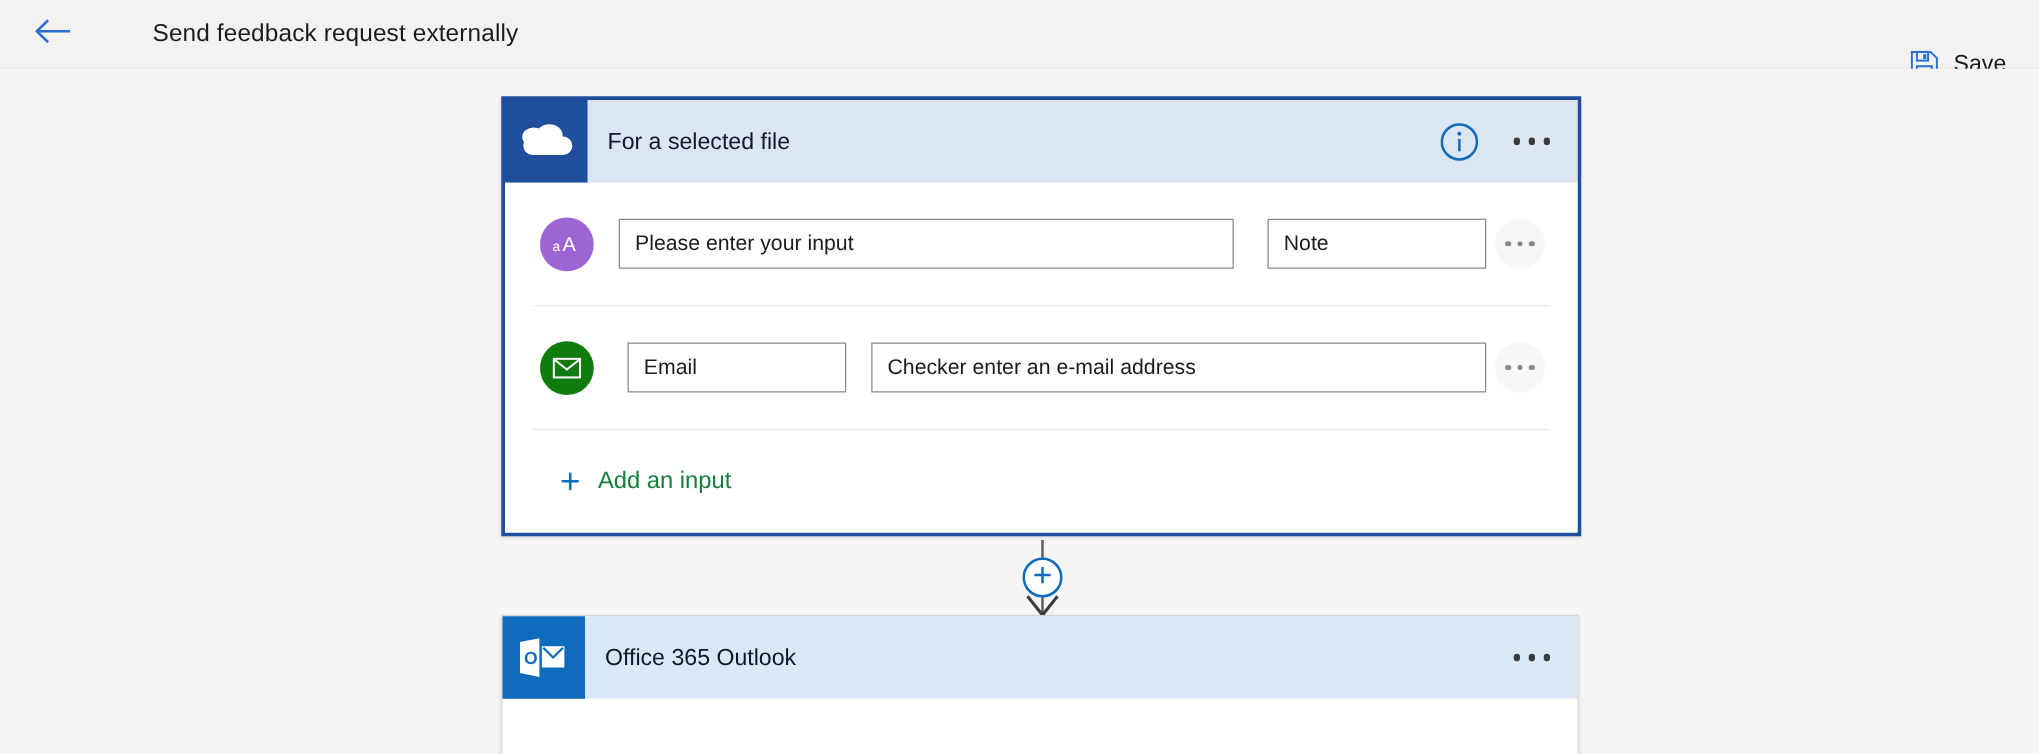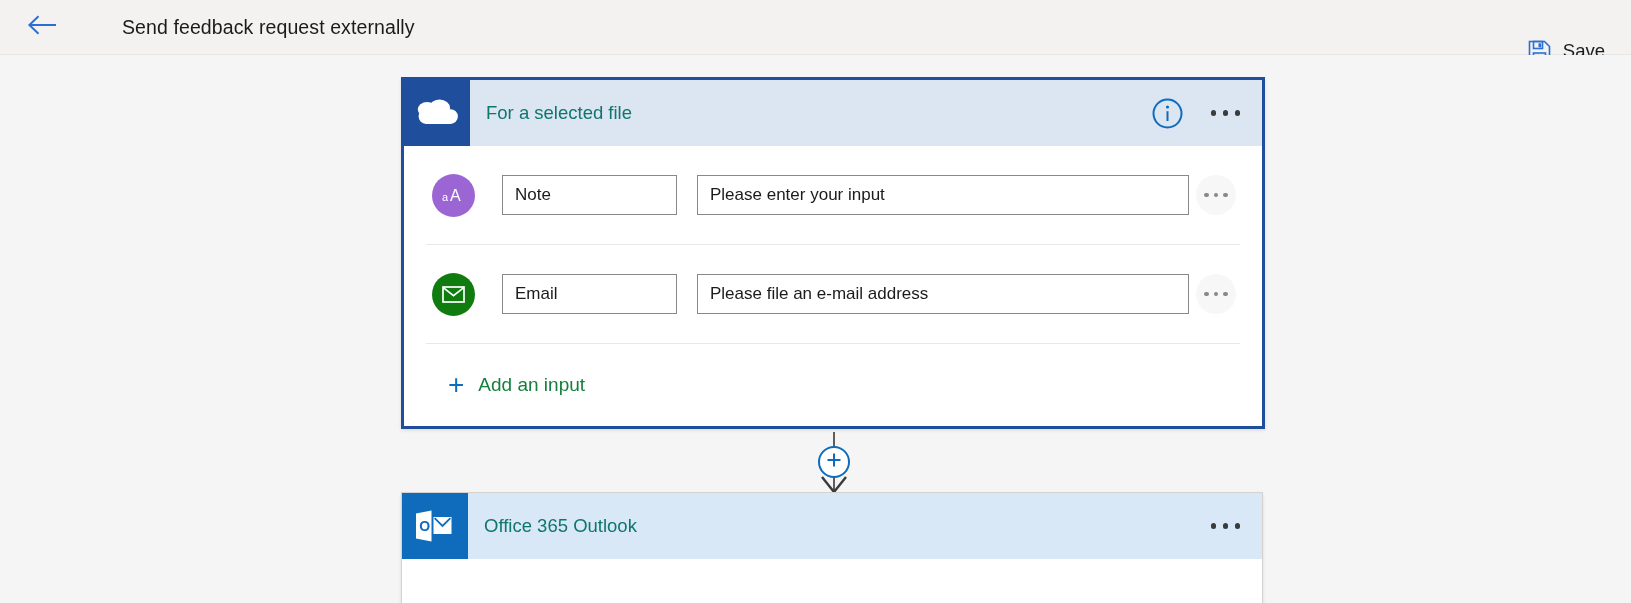--- a/index.html
+++ b/index.html
@@ -100,21 +100,21 @@
     position: relative;
   }
   .card-icon {
     width: 66px; height: 66px;
     flex: 0 0 66px;
     display: flex; align-items: center; justify-content: center;
     background: #1f4e9c;
   }
   .card-title {
     font-size: 18.5px;
-    color: #0f766e;
+    color: #0f172a;
     margin-left: 16px;
     white-space: nowrap;
     text-align: center;
   }
   .card-header-actions {
     margin-left: auto;
     display: flex;
     align-items: center;
     padding-right: 20px;
     gap: 26px;
@@ -309,40 +309,40 @@
 
     <div class="card-body">
 
       <div class="input-row">
         <div class="type-badge purple">
           <svg width="24" height="18" viewBox="0 0 24 18" aria-hidden="true">
             <text x="0" y="15" font-family="Liberation Sans, sans-serif" font-size="11" fill="#ffffff">a</text>
             <text x="8" y="15" font-family="Liberation Sans, sans-serif" font-size="16" fill="#ffffff">A</text>
           </svg>
         </div>
+        <div class="txtfield field-value">Please enter your input</div>
         <div class="txtfield field-name">Note</div>
-        <div class="txtfield field-value">Please enter your input</div>
         <div class="row-more">
           <i></i>
           <i></i>
           <i></i>
         </div>
       </div>
 
       <div class="row-sep"></div>
 
       <div class="input-row">
         <div class="type-badge green">
           <svg width="23" height="17" viewBox="0 0 23 17" aria-hidden="true">
             <rect x="1" y="1" width="21" height="15" fill="none" stroke="#ffffff" stroke-width="1.7"></rect>
             <path d="M1.6 1.8 L11.5 9.6 L21.4 1.8" fill="none" stroke="#ffffff" stroke-width="1.7"></path>
           </svg>
         </div>
         <div class="txtfield field-name">Email</div>
-        <div class="txtfield field-value">Please file an e-mail address</div>
+        <div class="txtfield field-value">Checker enter an e-mail address</div>
         <div class="row-more">
           <i></i>
           <i></i>
           <i></i>
         </div>
       </div>
 
       <div class="row-sep"></div>
 
       <div class="add-input-row">

